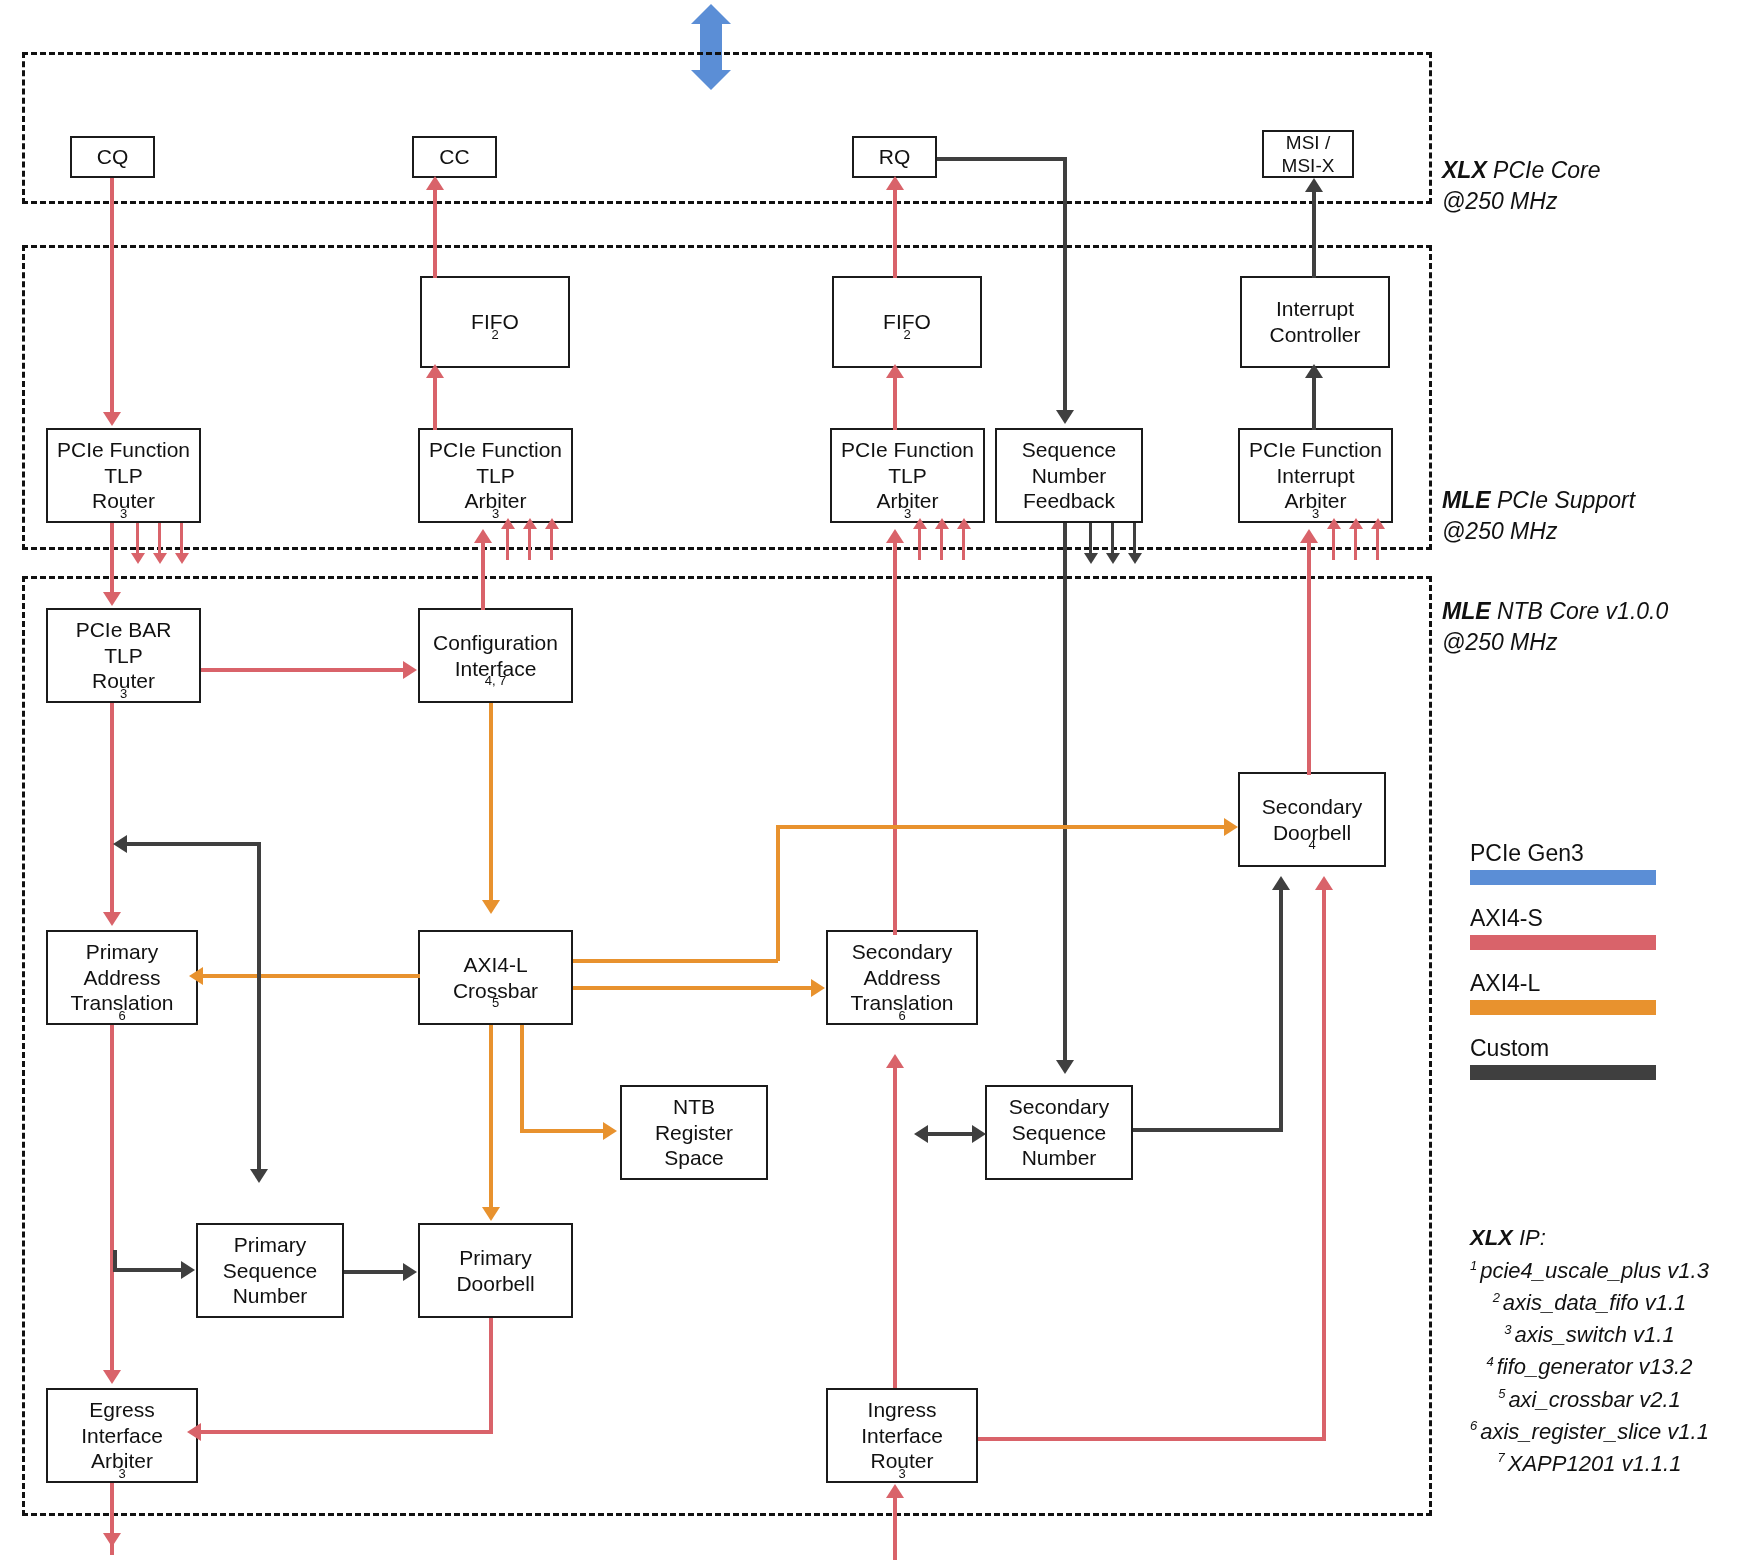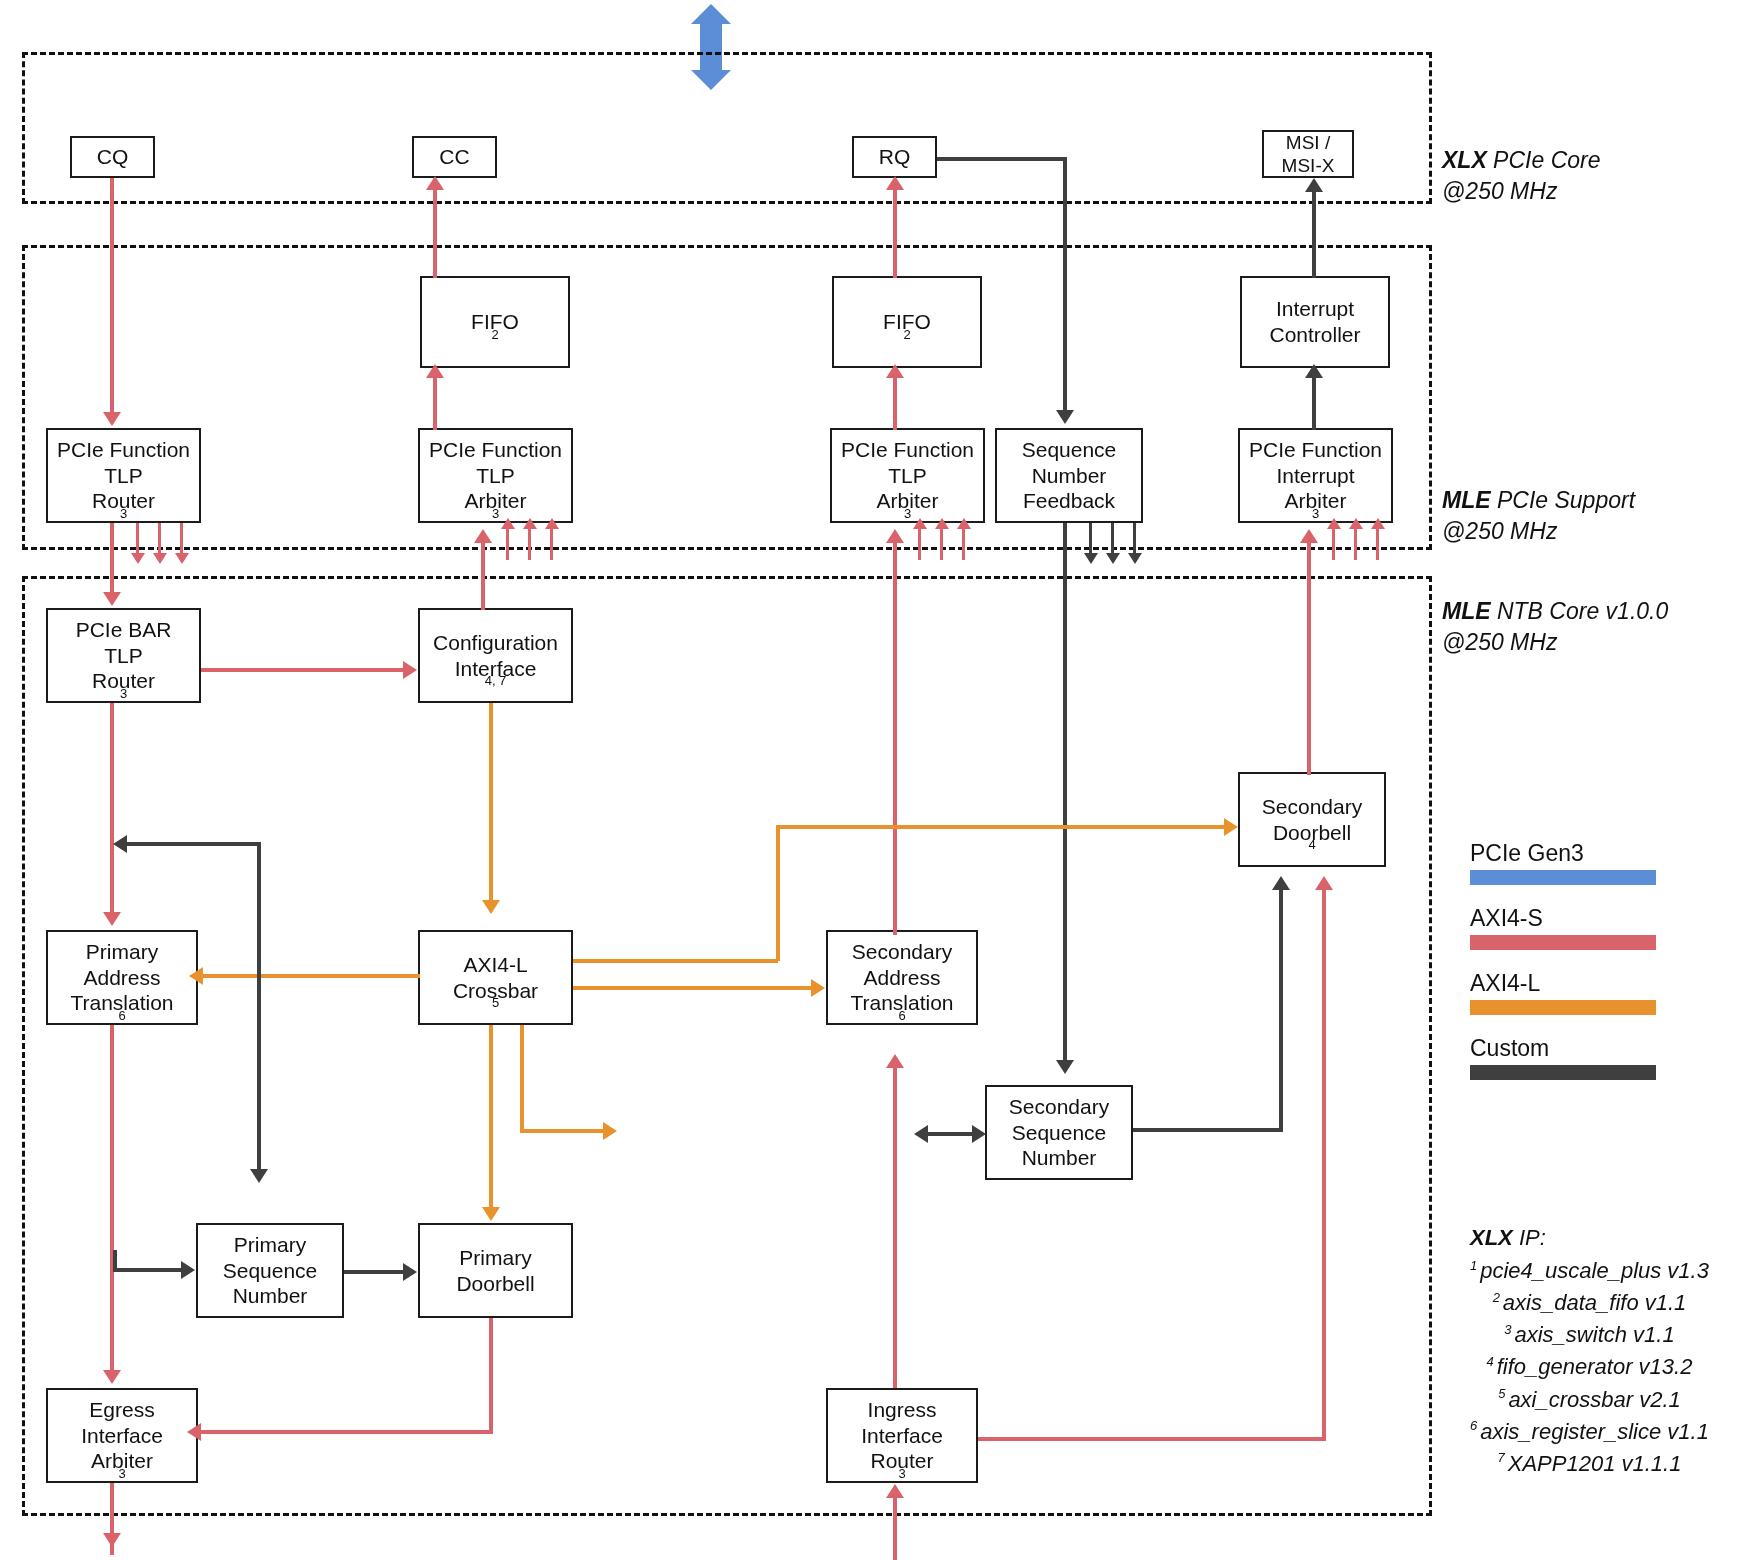--- a/index.html
+++ b/index.html
@@ -58,21 +58,21 @@
   <div>
     <div class="blue-shaft" style="left:700px;top:22px;width:22px;height:50px;background:#5b8ed6;"></div>
     <div class="blue-head" style="left:691px;top:4px;border-left:20px solid transparent;border-right:20px solid transparent;border-bottom:20px solid #5b8ed6;"></div>
     <div class="blue-head" style="left:691px;top:70px;border-left:20px solid transparent;border-right:20px solid transparent;border-top:20px solid #5b8ed6;"></div>
   </div>
 
   <div class="dashgroup" style="left:22px;top:52px;width:1410px;height:152px;"></div>
   <div class="dashgroup" style="left:22px;top:245px;width:1410px;height:305px;"></div>
   <div class="dashgroup" style="left:22px;top:576px;width:1410px;height:940px;"></div>
 
-  <div class="sectlabel" style="left:1442px;top:145px;">
+  <div class="sectlabel" style="left:1442px;top:155px;">
     <div><b>XLX</b><span> PCIe Core</span></div>
     <div>@250 MHz</div>
   </div>
   <div class="sectlabel" style="left:1442px;top:485px;">
     <div><b>MLE</b><span> PCIe Support</span></div>
     <div>@250 MHz</div>
   </div>
   <div class="sectlabel" style="left:1442px;top:596px;">
     <div><b>MLE</b><span> NTB Core v1.0.0</span></div>
     <div>@250 MHz</div>
@@ -188,20 +188,25 @@
   </div>
   <div class="box" style="left:826px;top:930px;width:152px;height:95px;flex-direction:column;">
     <span>Secondary</span>
     <span>Address</span>
     <span>
         <span>Translation</span>
         <span class="sup">6</span>
       </span>
   </div>
 
+  <div class="box" style="left:620px;top:1085px;width:148px;height:95px;flex-direction:column;">
+    <span>NTB</span>
+    <span>Register</span>
+    <span>Space</span>
+  </div>
   <div class="box" style="left:985px;top:1085px;width:148px;height:95px;flex-direction:column;">
     <span>Secondary</span>
     <span>Sequence</span>
     <span>Number</span>
   </div>
 
   <div class="box" style="left:196px;top:1223px;width:148px;height:95px;flex-direction:column;">
     <span>Primary</span>
     <span>Sequence</span>
     <span>Number</span>

